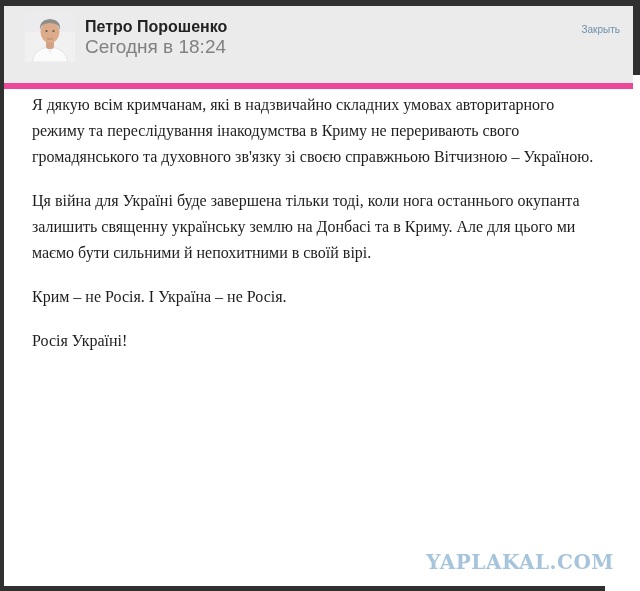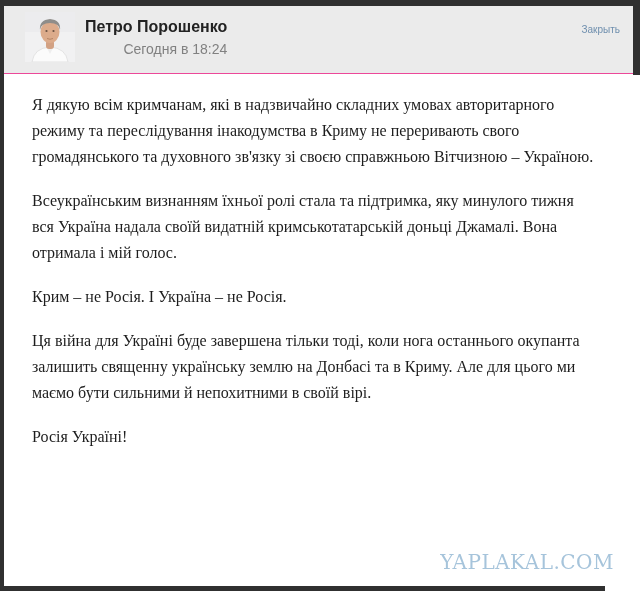--- a/index.html
+++ b/index.html
@@ -11,36 +11,35 @@
     overflow: hidden;
     font-family: "Liberation Sans", sans-serif;
   }
   
   .frame-top    { position:absolute; left:0; top:0; width:640px; height:6px;  background:#303030; z-index:5; }
   .frame-left   { position:absolute; left:0; top:0; width:4px;  height:591px; background:#303030; z-index:5; }
   .frame-right  { position:absolute; right:0; top:0; width:7px; height:75px;  background:#303030; z-index:5; }
   .frame-bottom { position:absolute; left:0; bottom:0; width:605px; height:5px; background:#303030; z-index:5; }
 
   .header {
-    position:absolute; left:4px; top:6px; width:629px; height:68px;
+    position:absolute; left:4px; top:6px; width:629px; height:83px;
     background:#ebebeb;
-    border-bottom:1px solid #ec4899;
+    border-bottom:6px solid #ec4899;
     box-sizing:border-box;
-    text-align:right;
   }
   .avatar {
     position:absolute; left:21px; top:6px; width:50px; height:50px;
     background:#f4f4f4; overflow:hidden;
   }
   .author { position:absolute; left:81px; top:12px; }
   .author-name {
     font-size:16px; font-weight:bold; color:#222222;
     text-decoration:none; display:block; cursor:pointer;
   }
-  .timestamp { font-size:14px; color:#818181; margin-top:5px; }
+  .timestamp { font-size:19px; color:#818181; }
   .close-link {
     position:absolute; right:13px; top:18px;
     font-size:10px; color:#6f8fae; cursor:pointer; text-decoration:none;
   }
 
   .post-body {
     position:absolute; left:4px; top:74px; right:0; bottom:0;
     padding:18px 28px 0 28px;
     box-sizing:border-box;
   }
@@ -48,21 +47,21 @@
     margin:0 0 18px 0;
     font-family:"Liberation Serif", serif;
     font-size:16px;
     line-height:26px;
     color:#1d1d1d;
     white-space:pre-line;
   }
   .watermark {
     position:absolute; right:26px; top:550px;
     font-family:"DejaVu Serif", serif;
-    font-weight:normal;
+    font-weight:bold;
     font-size:20px;
     letter-spacing:0.5px;
     color:#a6c4db;
     z-index:4;
     user-select:none;
   }
 </style>
 </head>
 <body>
 
@@ -97,25 +96,22 @@
       <a class="author-name">Петро Порошенко</a>
       <div class="timestamp">Сегодня в 18:24</div>
     </div>
     <a class="close-link">Закрыть</a>
   </div>
 
   <div class="post-body">
       <p class="post-p">Я дякую всім кримчанам, які в надзвичайно складних умовах авторитарного
 режиму та переслідування інакодумства в Криму не переривають свого
 громадянського та духовного зв'язку зі своєю справжньою Вітчизною – Україною.</p>
-      <p class="post-p">Всеукраїнським визнанням їхньої ролі стала та підтримка, яку минулого тижня
-вся Україна надала своїй видатній кримськотатарській доньці Джамалі. Вона
-отримала і мій голос.</p>
-      <p class="post-p">Крим – не Росія. І Україна – не Росія.</p>
       <p class="post-p">Ця війна для Україні буде завершена тільки тоді, коли нога останнього окупанта
 залишить священну українську землю на Донбасі та в Криму. Але для цього ми
 маємо бути сильними й непохитними в своїй вірі.</p>
+      <p class="post-p">Крим – не Росія. І Україна – не Росія.</p>
       <p class="post-p">Росія Україні!</p>
     </div>
 
   <div class="watermark">YAPLAKAL.COM</div>
 
 </div>
 
 </body></html>

